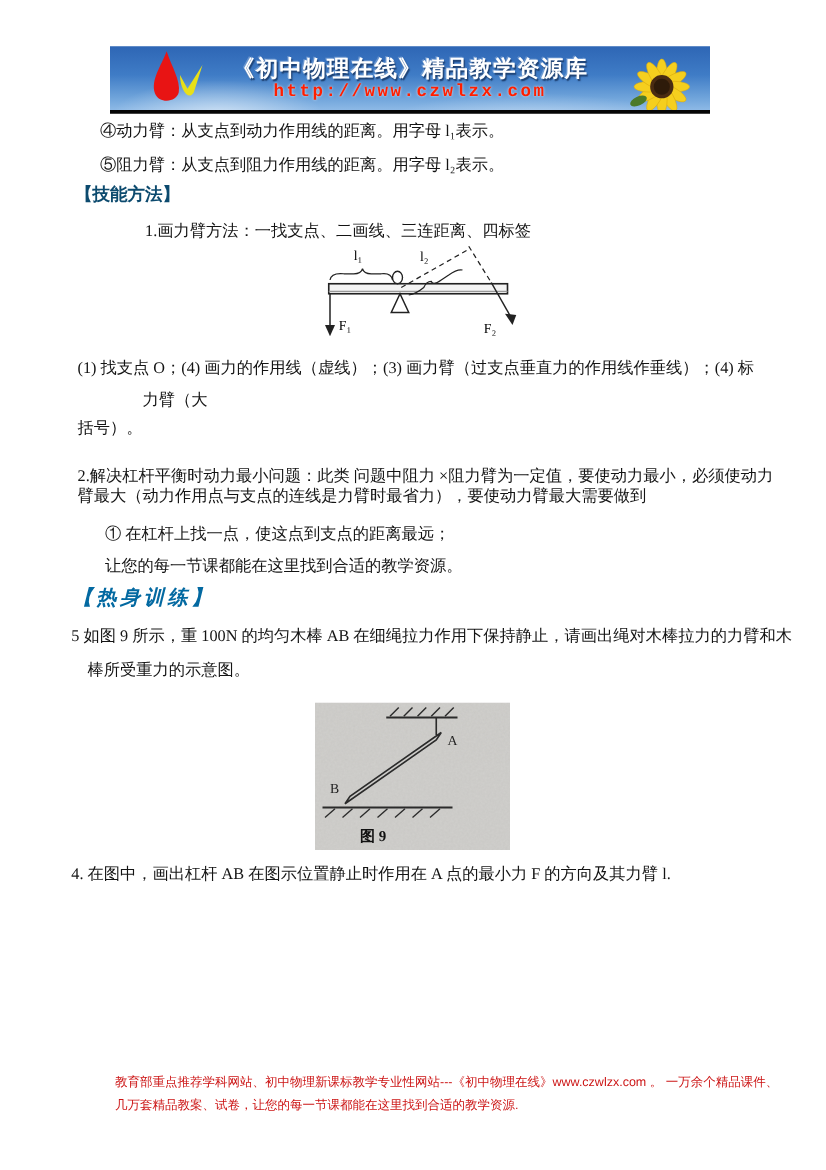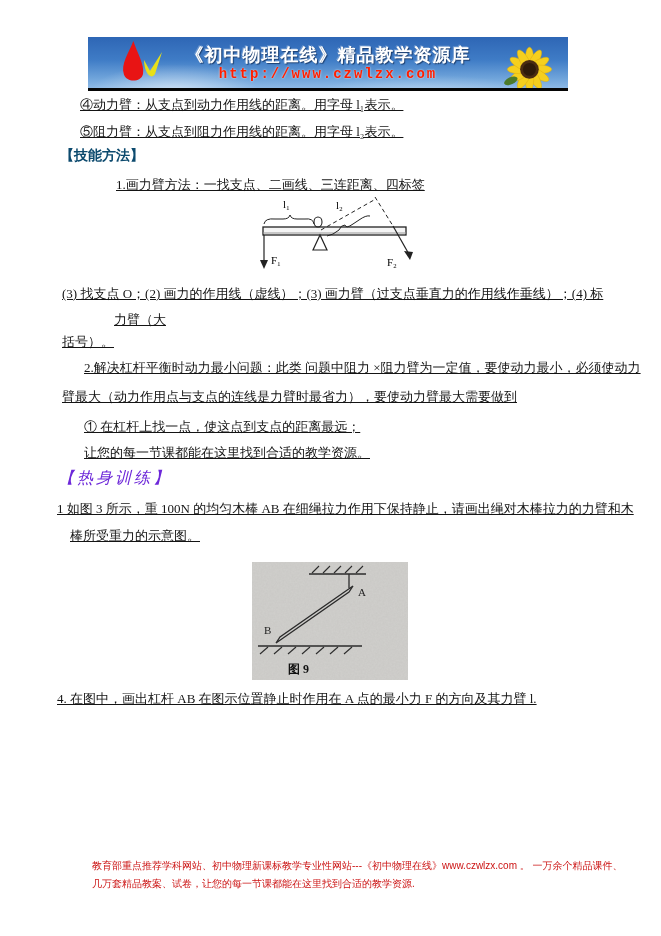--- a/index.html
+++ b/index.html
@@ -25,23 +25,23 @@
     text-shadow:1px 1px 1px #1c3e6e, -1px -1px 0 rgba(255,255,255,.25);
     font-family:"Liberation Serif","DejaVu Serif",serif;
   }
   .banner-url{
     left:110px;top:29px;width:260px;text-align:center;
     color:#ff1e00;font-size:14px;font-weight:bold;letter-spacing:2px;
     font-family:"Liberation Mono","DejaVu Sans Mono",monospace;
     text-shadow:0 0 2px rgba(255,255,255,.8);
   }
   
-  .t{position:absolute;font-size:13px;white-space:nowrap;color:#141414;text-decoration:underline;}
+  .t{position:absolute;font-size:13px;white-space:nowrap;color:#141414;}
   .h-blue{position:absolute;font-size:14px;font-weight:bold;color:#0c4a6e;white-space:nowrap;}
-  .h-warm{position:absolute;font-size:16px;font-weight:normal;color:#6d28d9;letter-spacing:3px;white-space:nowrap;font-style:italic;}
+  .h-warm{position:absolute;font-size:16px;font-weight:bold;color:#0369a1;letter-spacing:3px;white-space:nowrap;font-style:italic;}
   
   .f{position:absolute;font-size:10px;color:#cc1414;white-space:nowrap;letter-spacing:0px;
      font-family:"Liberation Sans","DejaVu Sans",sans-serif;margin-left:36px;}
   svg text{font-family:"Liberation Serif","DejaVu Serif",serif;}
 </style>
 </head>
 <body>
 
 <div class="abs banner">
   <div class="abs banner-clip">
@@ -100,29 +100,29 @@
   <line x1="122" y1="3" x2="140" y2="32" stroke="#222" stroke-width="1" stroke-dasharray="4 3"></line>
   <line x1="140" y1="32" x2="157" y2="62" stroke="#222" stroke-width="1.2"></line>
   <polygon points="157,66 151,57 160,58" fill="#222"></polygon>
   <text x="134" y="72" font-size="11">F₂</text>
 
   <line x1="11" y1="41" x2="11" y2="71" stroke="#222" stroke-width="1.2"></line>
   <polygon points="11,75 7,66 15,66" fill="#222"></polygon>
   <text x="18" y="70" font-size="11">F₁</text>
 </svg>
 
-<div class="t" style="left:62px;top:285px;">(3) 找支点 O；(2) 画力的作用线（虚线）；(3) 画力臂（过支点垂直力的作用线作垂线）；(4) 标</div>
+<div class="t" style="left:62px;top:285px;">(1) 找支点 O；(4) 画力的作用线（虚线）；(3) 画力臂（过支点垂直力的作用线作垂线）；(4) 标</div>
 <div class="t" style="left:114px;top:311px;">力臂（大</div>
 <div class="t" style="left:62px;top:333px;">括号）。</div>
-<div class="t" style="left:62px;top:359px;margin-left:22px;">2.解决杠杆平衡时动力最小问题：此类 问题中阻力 ×阻力臂为一定值，要使动力最小，必须使动力</div>
+<div class="t" style="left:62px;top:372px;">2.解决杠杆平衡时动力最小问题：此类 问题中阻力 ×阻力臂为一定值，要使动力最小，必须使动力</div>
 <div class="t" style="left:62px;top:388px;">臂最大（动力作用点与支点的连线是力臂时最省力），要使动力臂最大需要做到</div>
 <div class="t" style="left:84px;top:418px;">①  在杠杆上找一点，使这点到支点的距离最远；</div>
 <div class="t" style="left:84px;top:444px;">让您的每一节课都能在这里找到合适的教学资源。</div>
 <div class="h-warm" style="left:58px;top:468px;">【热身训练】</div>
-<div class="t" style="left:57px;top:500px;">1 如图 3 所示，重 100N 的均匀木棒 AB 在细绳拉力作用下保持静止，请画出绳对木棒拉力的力臂和木</div>
+<div class="t" style="left:57px;top:500px;">5 如图 9 所示，重 100N 的均匀木棒 AB 在细绳拉力作用下保持静止，请画出绳对木棒拉力的力臂和木</div>
 <div class="t" style="left:70px;top:527px;">棒所受重力的示意图。</div>
 
 <svg class="abs" style="left:252px;top:562px;" width="156" height="118" viewBox="0 0 156 118">
   <defs>
     <filter id="paperNoise" x="0" y="0" width="100%" height="100%">
       <feTurbulence type="fractalNoise" baseFrequency="0.55" numOctaves="2" result="n"></feTurbulence>
       <feColorMatrix in="n" type="matrix" values="0 0 0 0 0.78  0 0 0 0 0.77  0 0 0 0 0.75  0 0 0 0.5 0"></feColorMatrix>
     </filter>
   </defs>
   <rect x="0" y="0" width="156" height="118" fill="#c9c8c5"></rect>

